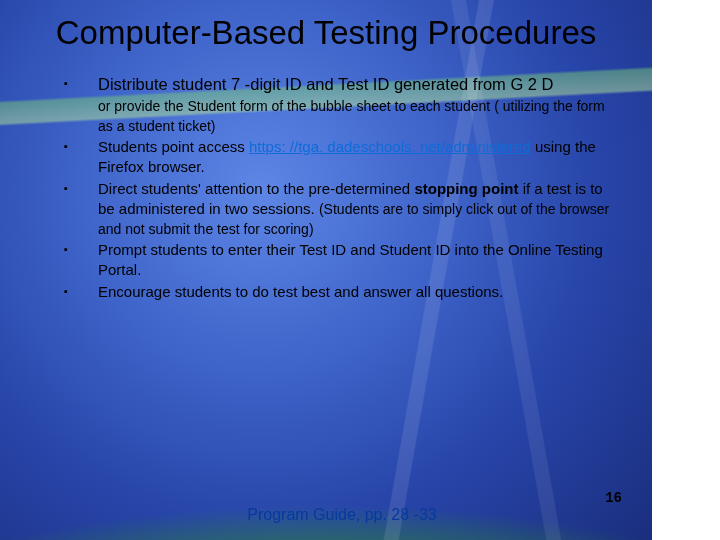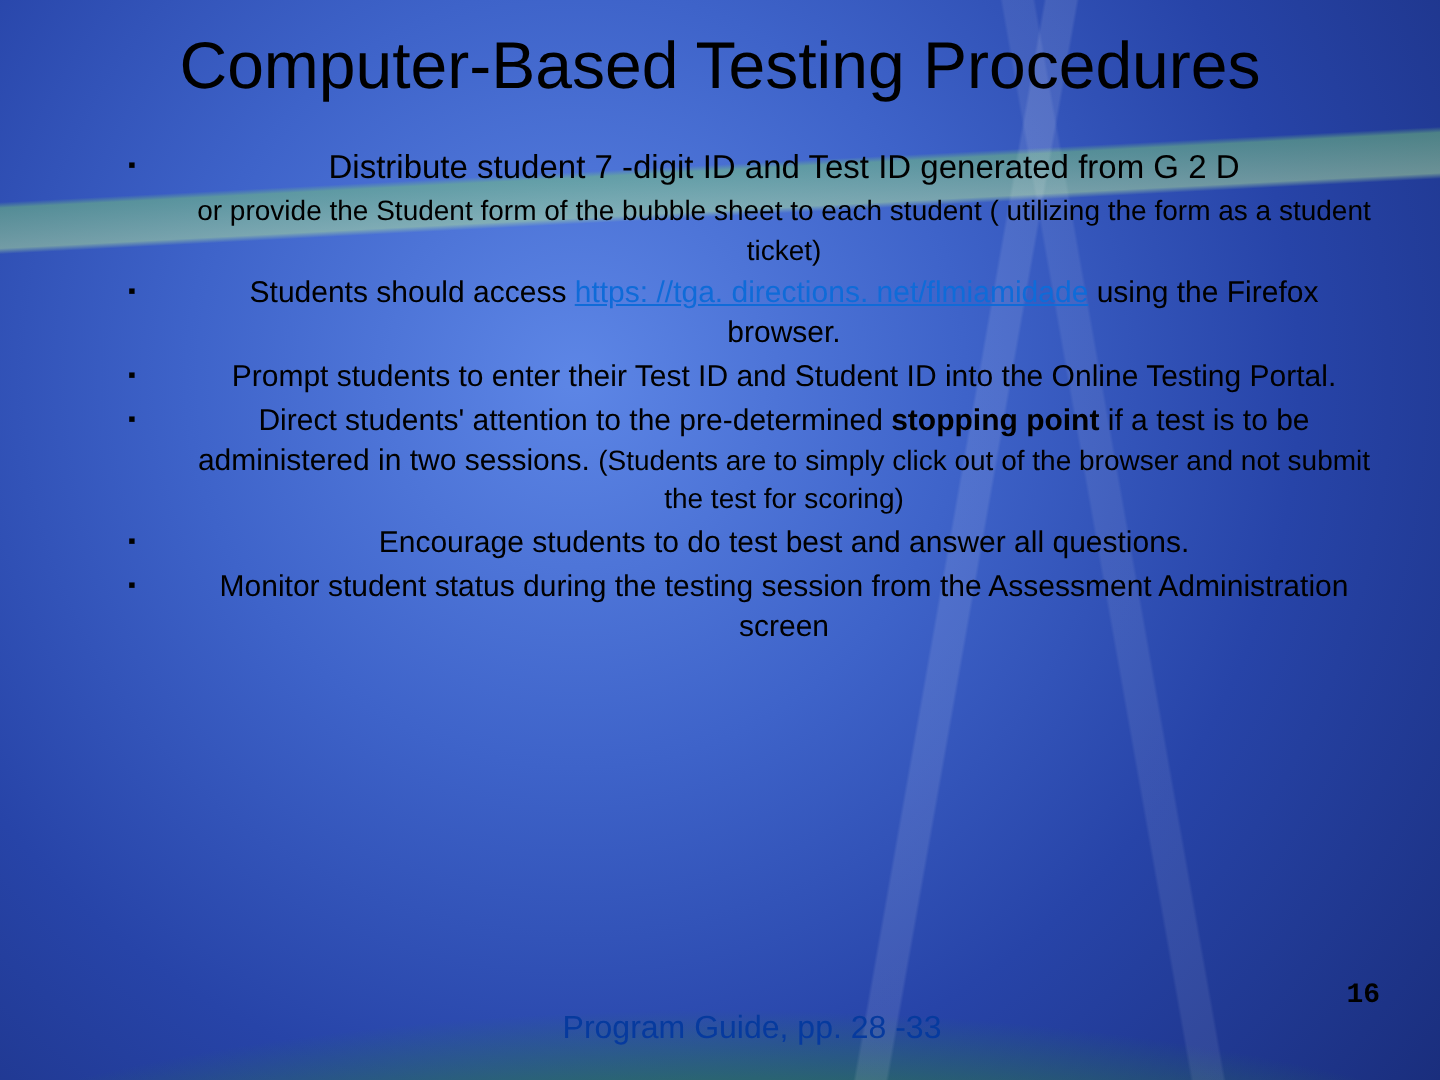--- a/index.html
+++ b/index.html
@@ -1,36 +1,36 @@
 <!DOCTYPE html>
 <html><head>
 <meta charset="utf-8">
 <style>
   html,body{margin:0;padding:0;width:720px;height:540px;overflow:hidden;font-family:Arial,Helvetica,sans-serif}
   .slide{
-    position:relative;width:720px;height:540px;
+    position:relative;width:652px;height:540px;
     background:
       radial-gradient(ellipse 900px 260px at 50% 120%, #28a62a 0%, #2e8b2e 25%, rgba(46,139,46,0) 55%),
       radial-gradient(circle at 40% 35%, #5d86e6 0%, #3e63c9 35%, #2744a8 65%, #1a2e7d 100%);
     color:#000;
   }
   .overlay-lines{
     position:absolute;inset:0;pointer-events:none;
     background:
       linear-gradient(100deg, rgba(255,255,255,0) 64%, rgba(255,255,255,0.10) 64.2%, rgba(255,255,255,0.10) 66%, rgba(255,255,255,0) 66.2%),
       linear-gradient(80deg,  rgba(255,255,255,0) 73%, rgba(255,255,255,0.08) 73.2%, rgba(255,255,255,0.08) 75%, rgba(255,255,255,0) 75.2%),
       linear-gradient(-3deg,  rgba(180,230,150,0) 78%,  rgba(180,230,150,0.5) 78.5%, rgba(120,200,120,0.5) 82%, rgba(0,0,0,0) 82.5%);
   }
   .title{
     position:absolute;top:14px;left:0;right:0;text-align:center;
     font-size:33px;color:#000;font-weight:400;
   }
   .body{
     position:absolute;top:74px;left:64px;right:34px;
-    font-size:15px;line-height:1.32;color:#000;text-align:center;
+    font-size:15px;line-height:1.32;color:#000;
   }
   ul.bullets{list-style:none;margin:0;padding:0}
   ul.bullets>li{position:relative;padding-left:34px;margin-bottom:2px}
   ul.bullets>li::before{
     content:"\25AA";position:absolute;left:0;top:2px;font-size:11px;color:#000;
   }
   .b1 .line1{font-size:16.5px}
   .b1 .line2{font-size:14px}
   a.url{color:#0f6bd8;text-decoration:underline}
   .footer{
@@ -52,38 +52,35 @@
 
   <div class="body">
     <ul class="bullets">
 
       <li class="b1">
         <span class="line1">Distribute student 7 -digit ID and Test ID generated from G 2 D</span><br>
         <span class="line2">or provide the Student form of the bubble sheet to each student ( utilizing the form as a student ticket)</span>
       </li>
 
       <li>
-        <span>Students should access </span><a class="url" href="#">https: //tga. directions. net/flmiamidade</a><span> using the Firefox browser.</span>
+        <span>Students point access </span><a class="url" href="#">https: //tga. dadeschools. net/administered</a><span> using the Firefox browser.</span>
+      </li>
+
+      <li>
+        <span>Direct students' attention to the pre-determined </span><b>stopping point</b><span> if a test is to be administered in two sessions. </span><span style="font-size:14px">(Students are to simply click out of the browser and not submit the test for scoring)</span>
       </li>
 
       <li>
         <span>Prompt students to enter their Test ID and Student ID into the Online Testing Portal.</span>
       </li>
 
       <li>
-        <span>Direct students' attention to the pre-determined </span><b>stopping point</b><span> if a test is to be administered in two sessions. </span><span style="font-size:14px">(Students are to simply click out of the browser and not submit the test for scoring)</span>
-      </li>
-
-      <li>
         <span>Encourage students to do test best and answer all questions.</span>
       </li>
 
 
-      <li>
-        <span>Monitor student status during the testing session from the Assessment Administration screen</span>
-      </li>
 
     </ul>
   </div>
 
   <div class="footer">Program Guide, pp. 28 -33</div>
   <div class="pagenum">16</div>
 </div>
 
 </body></html>

